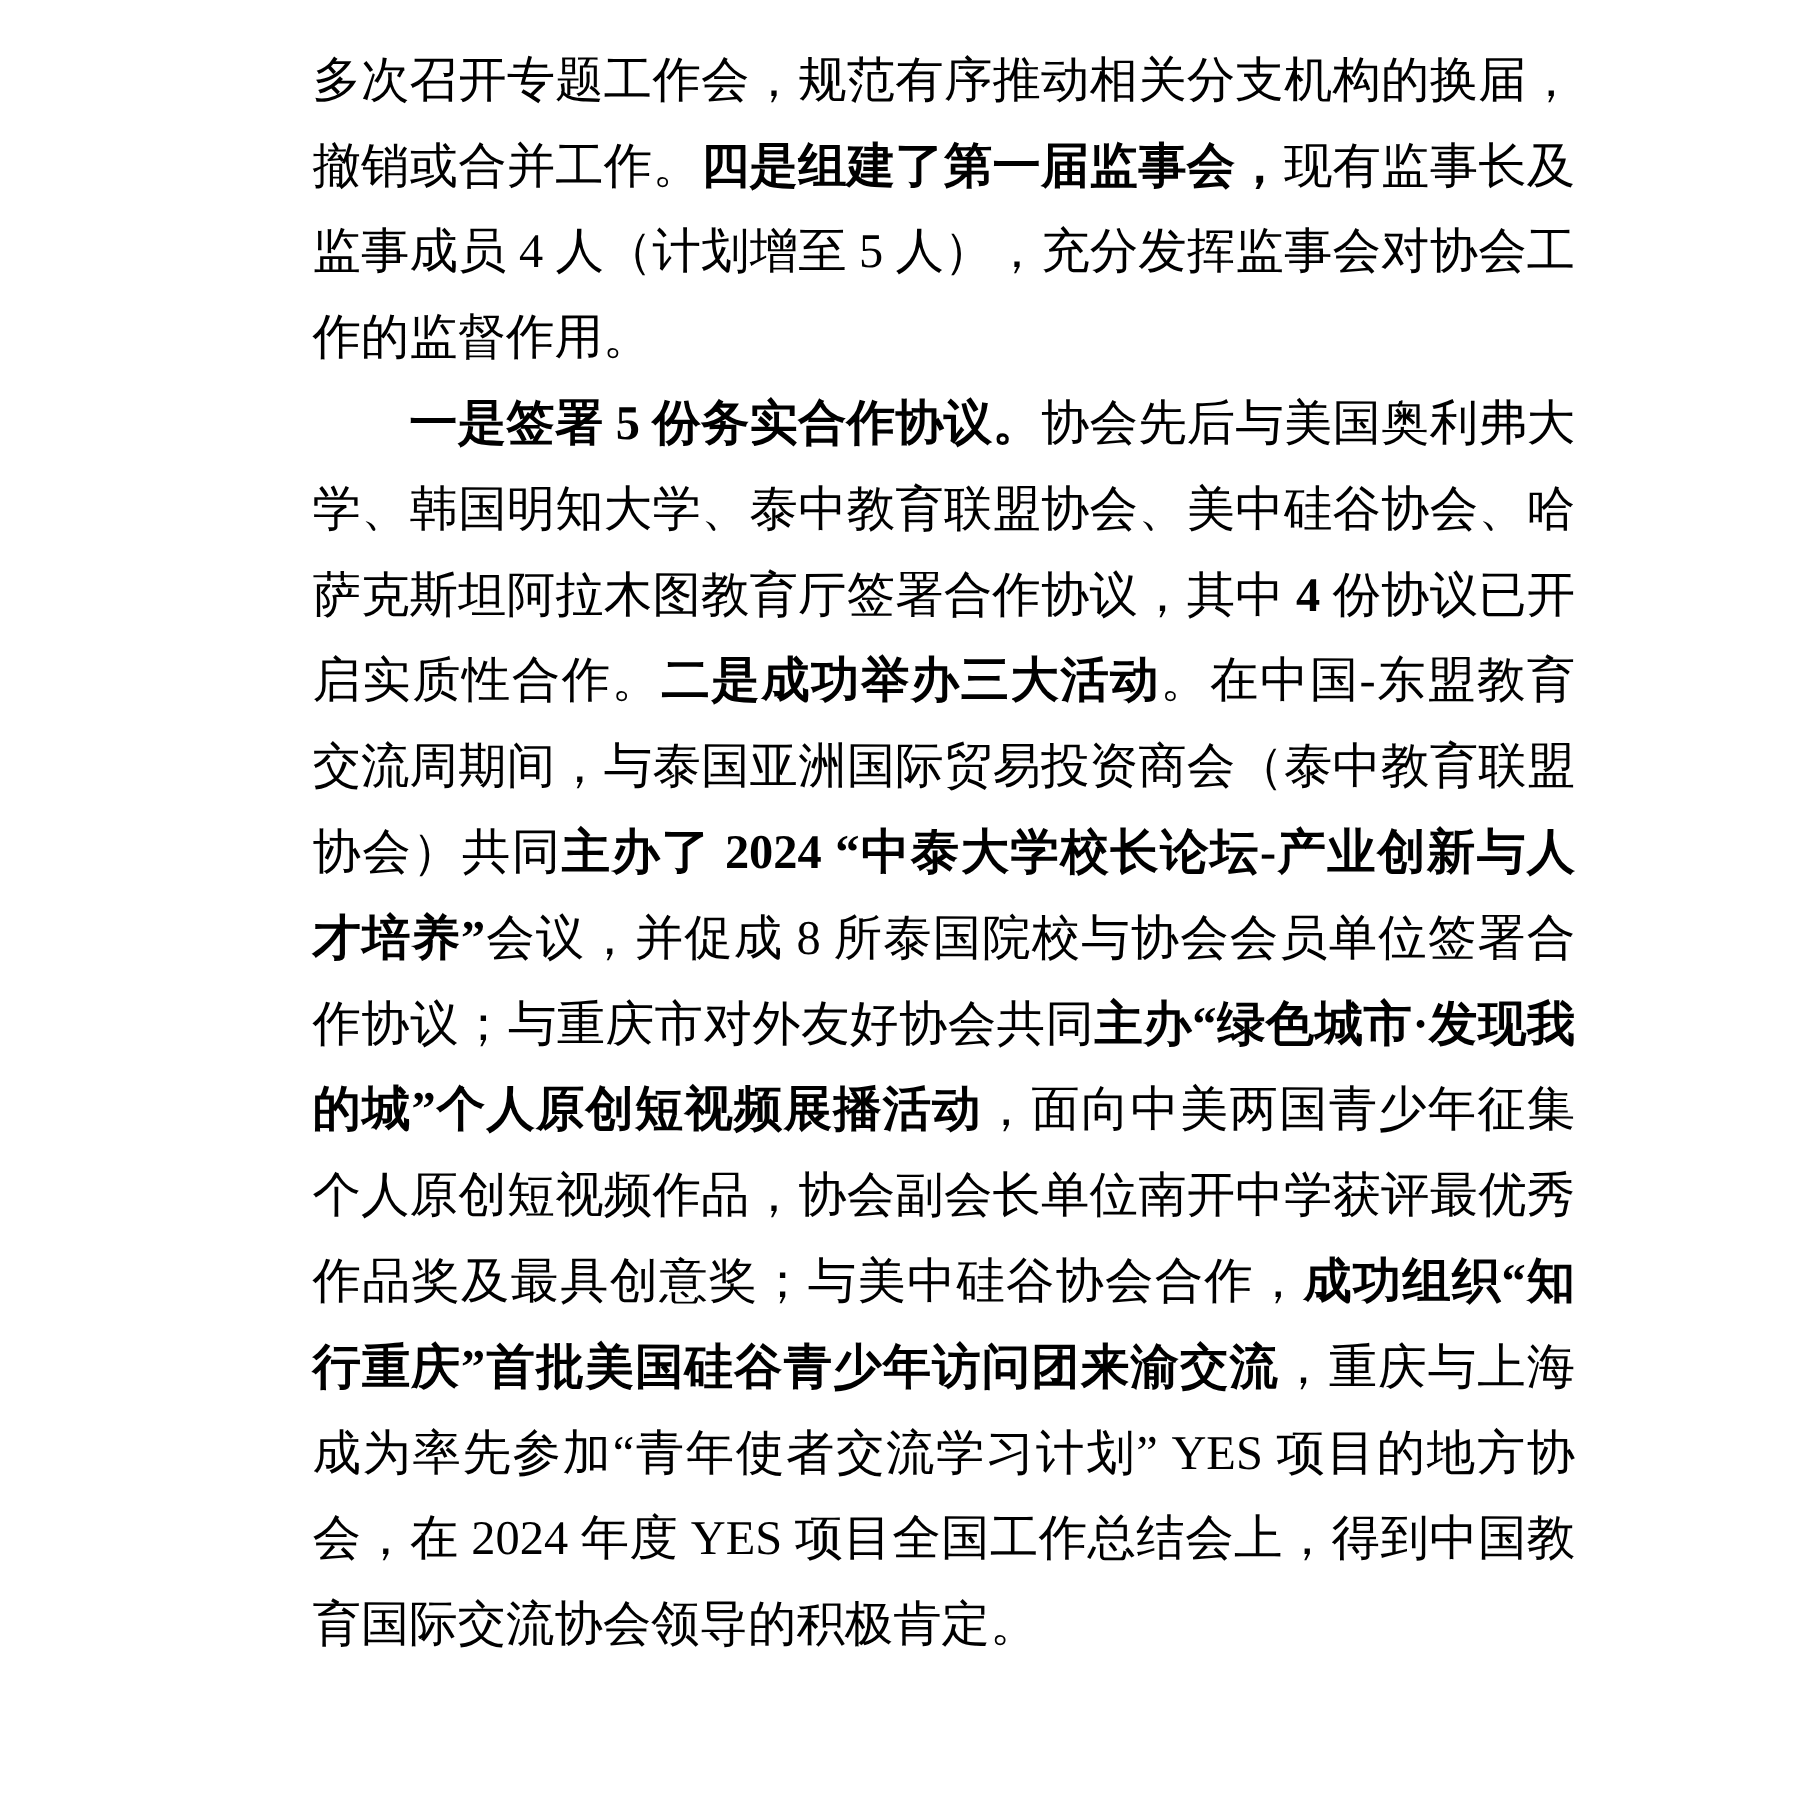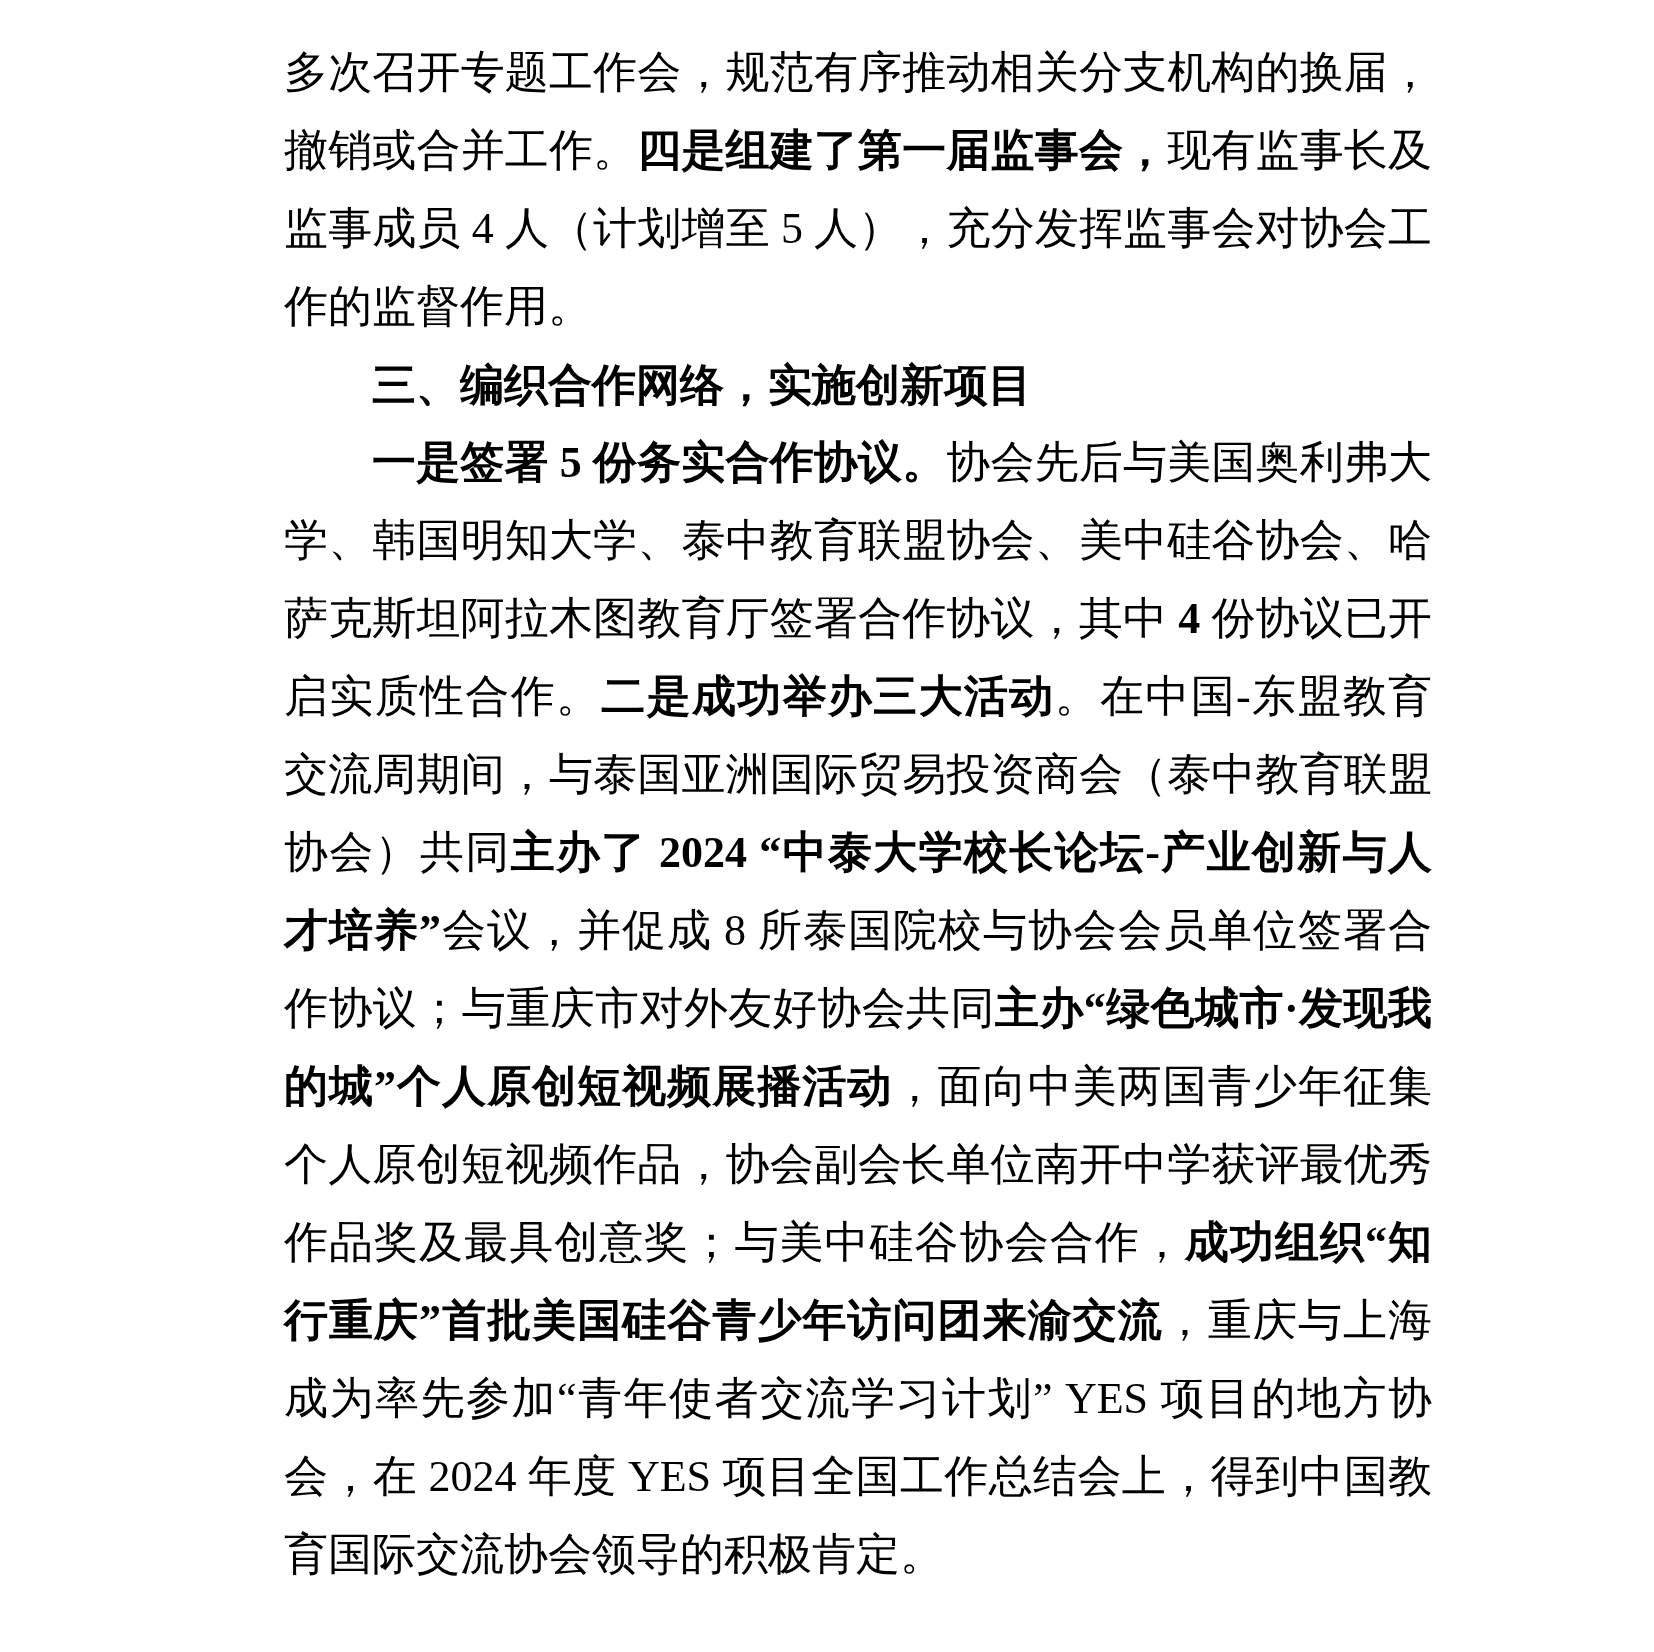--- a/index.html
+++ b/index.html
@@ -41,16 +41,15 @@
   }
   .run { font-weight: 400; }
   .run.bold { font-weight: 700; }
 </style>
 </head>
 <body>
 
 <div class="page">
   <div class="text-block">
       <p class="para body"><span class="run">多次召开专题工作会，规范有序推动相关分支机构的换届，撤销或合并工作。</span><span class="run bold">四是组建了第一届监事会，</span><span class="run">现有监事长及监事成员 4 人（计划增至 5 人），充分发挥监事会对协会工作的监督作用。</span></p>
-      <p class="para heading indent"><span class="run bold">三、编织合作网络，实施创新项目</span></p>
       <p class="para body indent"><span class="run bold">一是签署 5 份务实合作协议。</span><span class="run">协会先后与美国奥利弗大学、韩国明知大学、泰中教育联盟协会、美中硅谷协会、哈萨克斯坦阿拉木图教育厅签署合作协议，其中 </span><span class="run bold">4</span><span class="run"> 份协议已开启实质性合作。</span><span class="run bold">二是成功举办三大活动</span><span class="run">。在中国-东盟教育交流周期间，与泰国亚洲国际贸易投资商会（泰中教育联盟协会）共同</span><span class="run bold">主办了 2024 “中泰大学校长论坛-产业创新与人才培养”</span><span class="run">会议，并促成 8 所泰国院校与协会会员单位签署合作协议；与重庆市对外友好协会共同</span><span class="run bold">主办“绿色城市·发现我的城”个人原创短视频展播活动</span><span class="run">，面向中美两国青少年征集个人原创短视频作品，协会副会长单位南开中学获评最优秀作品奖及最具创意奖；与美中硅谷协会合作，</span><span class="run bold">成功组织“知行重庆”首批美国硅谷青少年访问团来渝交流</span><span class="run">，重庆与上海成为率先参加“青年使者交流学习计划” YES 项目的地方协会，在 2024 年度 YES 项目全国工作总结会上，得到中国教育国际交流协会领导的积极肯定。</span></p>
     </div>
 </div>
 
 </body></html>

